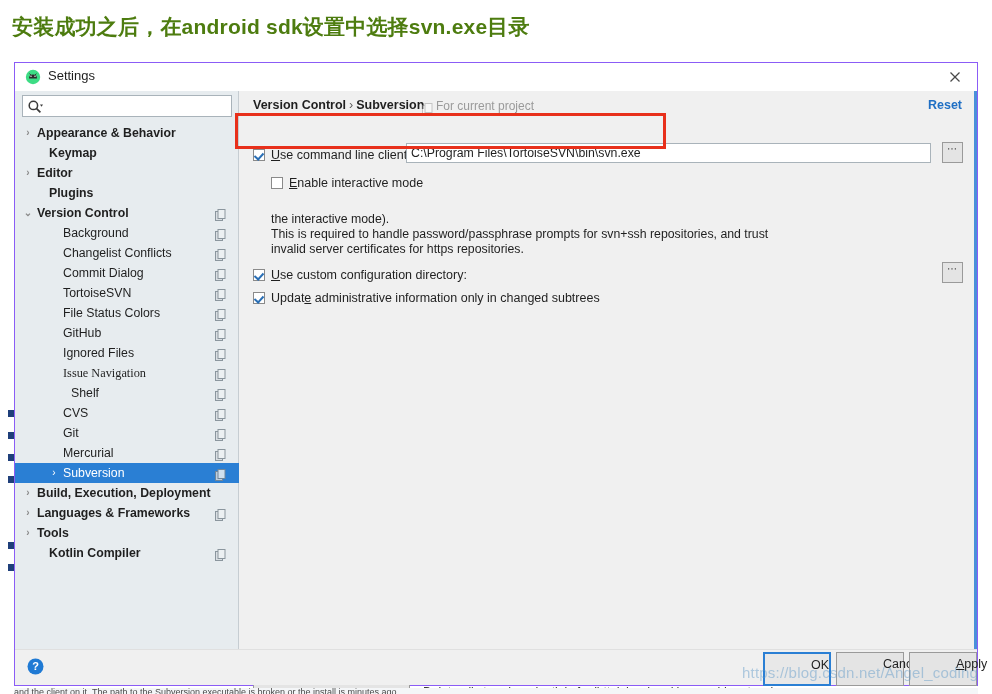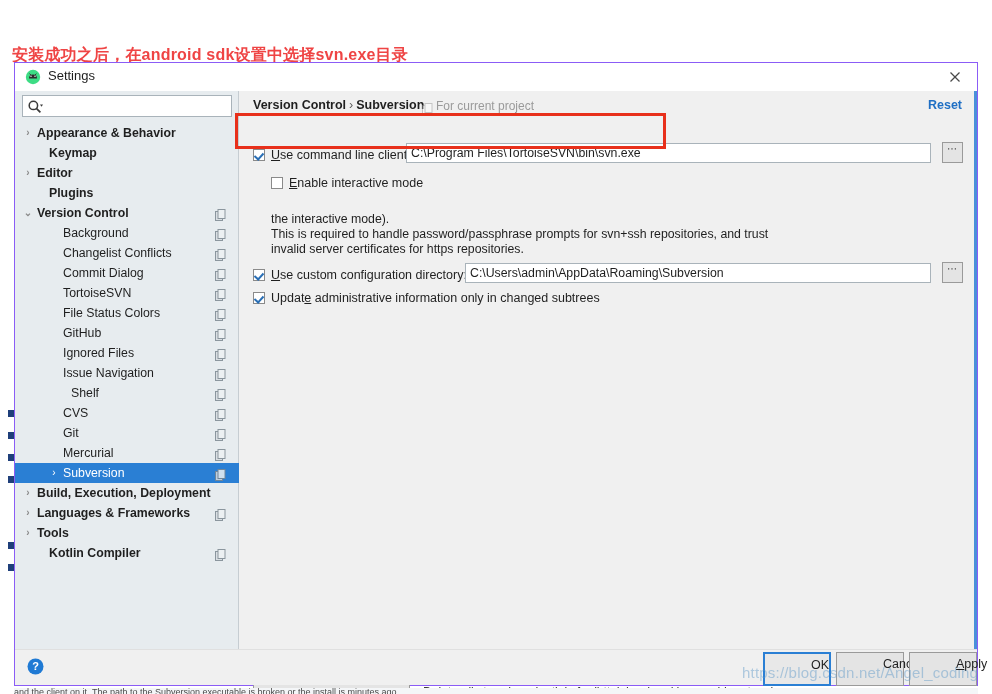--- a/index.html
+++ b/index.html
@@ -15,26 +15,25 @@
     position: relative;
     width: 992px;
     height: 694px;
     background: #ffffff;
   }
 
   
   .page-heading {
     position: absolute;
     left: 12px; top: 13px;
-    font-size: 16px;
+    font-size: 21px;
     font-weight: bold;
-    color: #ef4444;
+    color: #4d7c0f;
     letter-spacing: 0.2px;
     white-space: nowrap;
-    margin-top: 32px;
   }
 
   
   .dialog {
     position: absolute;
     left: 14px; top: 62px;
     width: 964px; height: 624px;
     background: #fde047;
     border: 1px solid #8b5cf6;
     box-shadow: 0 0 0 0 transparent;
@@ -465,21 +464,21 @@
                 </svg></span>
             </div>
             <div class="tree-item">
               <span class="tree-label" style="left: 48px;">Ignored Files</span>
               <span class="copy-badge"><svg width="11" height="12" viewBox="0 0 11 12">
                   <rect x="0.5" y="2.5" width="7" height="9" fill="#d8dde1" stroke="#7c8890" stroke-width="1"></rect>
                   <rect x="3" y="0.5" width="7" height="9" fill="#eef1f3" stroke="#7c8890" stroke-width="1"></rect>
                 </svg></span>
             </div>
             <div class="tree-item">
-              <span class="tree-label" style="left: 48px;">Issue Navigation</span>
+              <span class="tree-label" style="left: 48px; font-family: Liberation Serif, serif;">Issue Navigation</span>
               <span class="copy-badge"><svg width="11" height="12" viewBox="0 0 11 12">
                   <rect x="0.5" y="2.5" width="7" height="9" fill="#d8dde1" stroke="#7c8890" stroke-width="1"></rect>
                   <rect x="3" y="0.5" width="7" height="9" fill="#eef1f3" stroke="#7c8890" stroke-width="1"></rect>
                 </svg></span>
             </div>
             <div class="tree-item">
               <span class="tree-label" style="left: 56px;">Shelf</span>
               <span class="copy-badge"><svg width="11" height="12" viewBox="0 0 11 12">
                   <rect x="0.5" y="2.5" width="7" height="9" fill="#d8dde1" stroke="#7c8890" stroke-width="1"></rect>
                   <rect x="3" y="0.5" width="7" height="9" fill="#eef1f3" stroke="#7c8890" stroke-width="1"></rect>
@@ -566,21 +565,20 @@
           <span class="cb"></span><span class="cb-label"><span class="u">E</span><span>nable interactive mode</span></span>
         </div>
 
         <div class="desc" style="left:31px; top:121px;">the interactive mode).</div>
         <div class="desc" style="left:31px; top:136px;">This is required to handle password/passphrase prompts for svn+ssh repositories, and trust</div>
         <div class="desc" style="left:31px; top:151px;">invalid server certificates for https repositories.</div>
 
         <div class="row" style="left:13px; top:174px;">
           <span class="cb checked"></span><span class="cb-label"><span class="u">U</span><span>se custom configuration directory:</span></span>
         </div>
-        <input class="txtfield" style="left: 225px; top: 172px; width: 466px;" type="text" value="C:\Users\admin\AppData\Roaming\Subversion">
         <div class="browse-btn" style="left:702px; top:171px;">⋯</div>
 
         <div class="row" style="left:13px; top:197px;">
           <span class="cb checked"></span><span class="cb-label"><span>Updat</span><span class="u">e</span><span> administrative information only in changed subtrees</span></span>
         </div>
 
         <div class="auth-btn"><span class="u">C</span><span>lear Auth Cache</span></div>
         <div class="auth-note">Delete all stored credentials for 'http', 'svn' and 'svn+ssh' protocols</div>
 
         <div class="vscroll"></div>

